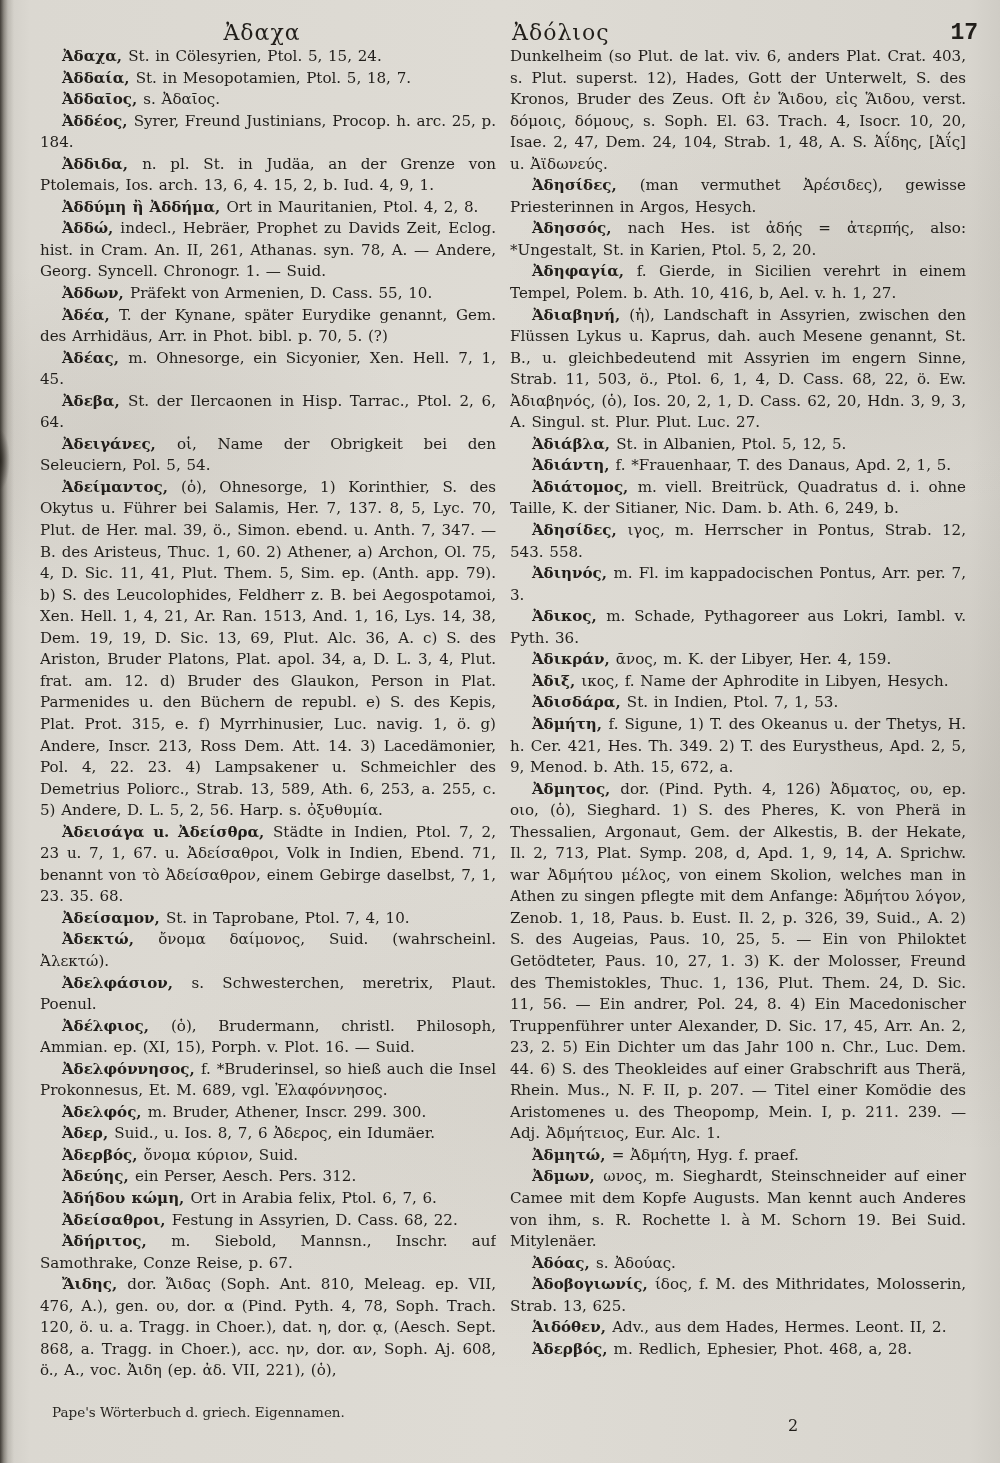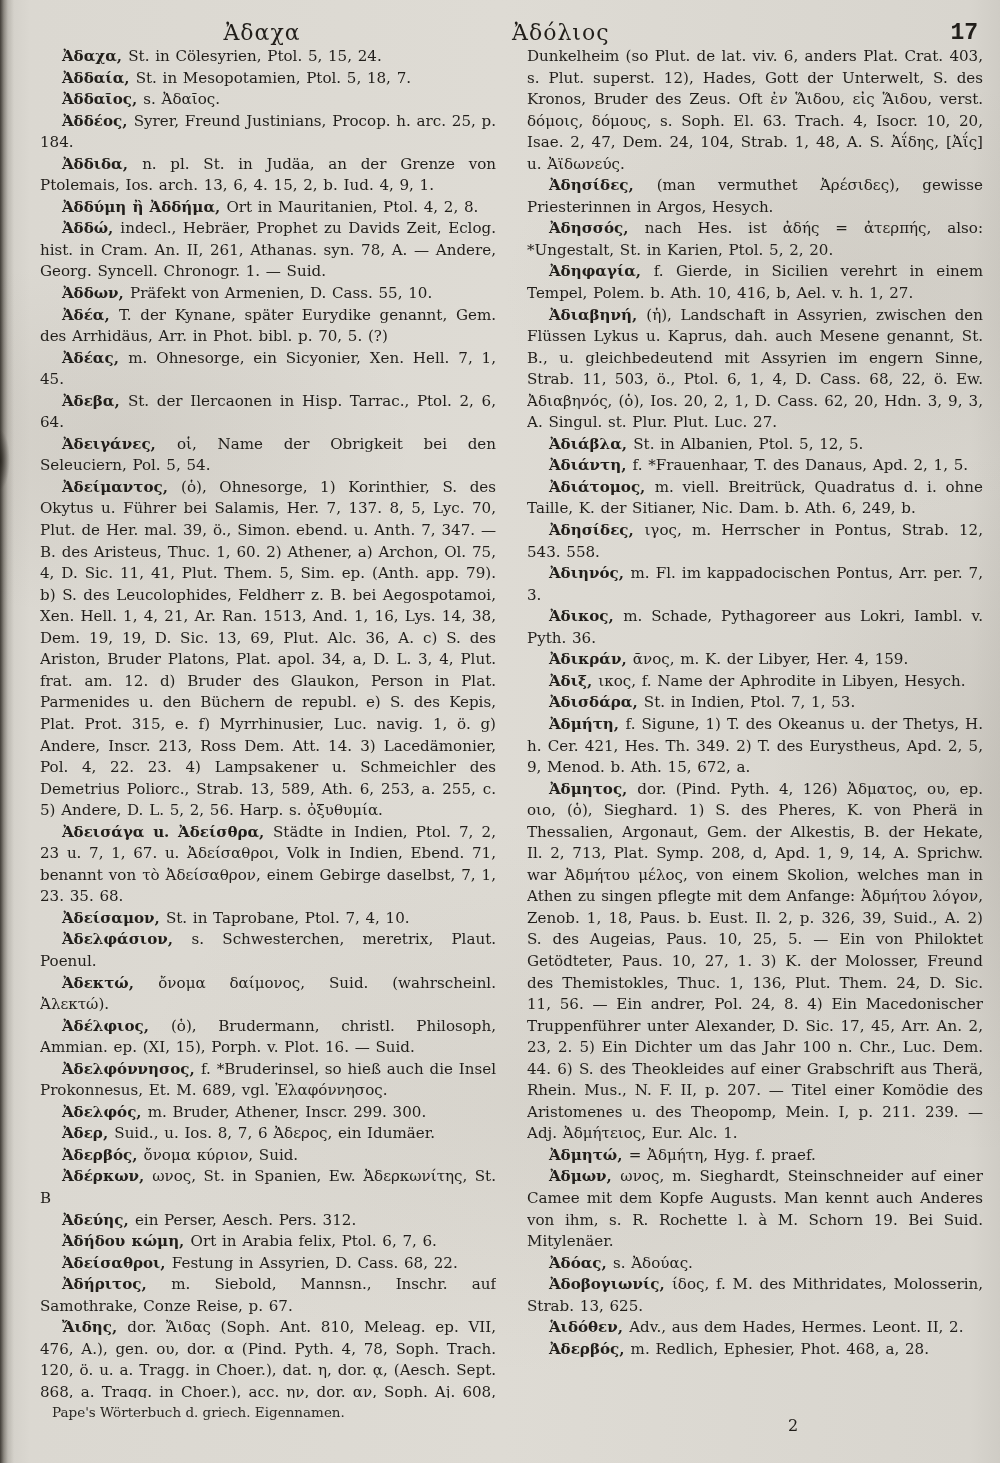--- a/index.html
+++ b/index.html
@@ -63,21 +63,21 @@
     top: 0;
     font-weight: bold;
     font-size: 23px;
     font-family: Liberation Mono, monospace;
   }
   .columns {
     position: absolute;
     top: 46px;
     left: 40px;
     display: flex;
-    column-gap: 31px;
+    column-gap: 14px;
   }
   .col {
     width: 456px;
     height: 1352px;
     overflow: hidden;
   }
   p.entry {
     margin: 0;
     text-align: justify;
     text-indent: 1.45em;
@@ -125,28 +125,27 @@
         <p class="entry"><span class="headword">Ἀδδύμη ἢ Ἀδδήμα, </span>Ort in Mauritanien, Ptol. 4, 2, 8.</p>
         <p class="entry"><span class="headword">Ἀδδώ, </span>indecl., Hebräer, Prophet zu Davids Zeit, Eclog. hist. in Cram. An. II, 261, Athanas. syn. 78, A. — Andere, Georg. Syncell. Chronogr. 1. — Suid.</p>
         <p class="entry"><span class="headword">Ἀδδων, </span>Präfekt von Armenien, D. Cass. 55, 10.</p>
         <p class="entry"><span class="headword">Ἀδέα, </span>T. der Kynane, später Eurydike genannt, Gem. des Arrhidäus, Arr. in Phot. bibl. p. 70, 5. (?)</p>
         <p class="entry"><span class="headword">Ἀδέας, </span>m. Ohnesorge, ein Sicyonier, Xen. Hell. 7, 1, 45.</p>
         <p class="entry"><span class="headword">Ἀδεβα, </span>St. der Ilercaonen in Hisp. Tarrac., Ptol. 2, 6, 64.</p>
         <p class="entry"><span class="headword">Ἀδειγάνες, </span>οἱ, Name der Obrigkeit bei den Seleuciern, Pol. 5, 54.</p>
         <p class="entry"><span class="headword">Ἀδείμαντος, </span>(ὁ), Ohnesorge, 1) Korinthier, S. des Okytus u. Führer bei Salamis, Her. 7, 137. 8, 5, Lyc. 70, Plut. de Her. mal. 39, ö., Simon. ebend. u. Anth. 7, 347. — B. des Aristeus, Thuc. 1, 60. 2) Athener, a) Archon, Ol. 75, 4, D. Sic. 11, 41, Plut. Them. 5, Sim. ep. (Anth. app. 79). b) S. des Leucolophides, Feldherr z. B. bei Aegospotamoi, Xen. Hell. 1, 4, 21, Ar. Ran. 1513, And. 1, 16, Lys. 14, 38, Dem. 19, 19, D. Sic. 13, 69, Plut. Alc. 36, A. c) S. des Ariston, Bruder Platons, Plat. apol. 34, a, D. L. 3, 4, Plut. frat. am. 12. d) Bruder des Glaukon, Person in Plat. Parmenides u. den Büchern de republ. e) S. des Kepis, Plat. Prot. 315, e. f) Myrrhinusier, Luc. navig. 1, ö. g) Andere, Inscr. 213, Ross Dem. Att. 14. 3) Lacedämonier, Pol. 4, 22. 23. 4) Lampsakener u. Schmeichler des Demetrius Poliorc., Strab. 13, 589, Ath. 6, 253, a. 255, c. 5) Andere, D. L. 5, 2, 56. Harp. s. ὀξυθυμία.</p>
         <p class="entry"><span class="headword">Ἀδεισάγα u. Ἀδείσθρα, </span>Städte in Indien, Ptol. 7, 2, 23 u. 7, 1, 67. u. Ἀδείσαθροι, Volk in Indien, Ebend. 71, benannt von τὸ Ἀδείσαθρον, einem Gebirge daselbst, 7, 1, 23. 35. 68.</p>
         <p class="entry"><span class="headword">Ἀδείσαμον, </span>St. in Taprobane, Ptol. 7, 4, 10.</p>
+        <p class="entry"><span class="headword">Ἀδεκτώ, </span>ὄνομα δαίμονος, Suid. (wahrscheinl. Ἀλεκτώ).</p>
         <p class="entry"><span class="headword">Ἀδελφάσιον, </span>s. Schwesterchen, meretrix, Plaut. Poenul.</p>
-        <p class="entry"><span class="headword">Ἀδεκτώ, </span>ὄνομα δαίμονος, Suid. (wahrscheinl. Ἀλεκτώ).</p>
         <p class="entry"><span class="headword">Ἀδέλφιος, </span>(ὁ), Brudermann, christl. Philosoph, Ammian. ep. (XI, 15), Porph. v. Plot. 16. — Suid.</p>
         <p class="entry"><span class="headword">Ἀδελφόννησος, </span>f. *Bruderinsel, so hieß auch die Insel Prokonnesus, Et. M. 689, vgl. Ἐλαφόννησος.</p>
         <p class="entry"><span class="headword">Ἀδελφός, </span>m. Bruder, Athener, Inscr. 299. 300.</p>
         <p class="entry"><span class="headword">Ἀδερ, </span>Suid., u. Ios. 8, 7, 6 Ἀδερος, ein Idumäer.</p>
         <p class="entry"><span class="headword">Ἀδερβός, </span>ὄνομα κύριον, Suid.</p>
-        <p class="entry"><span class="headword">Ἀδέρκων, </span>ωνος, St. in Spanien, Ew. Ἀδερκωνίτης, St. B</p>
         <p class="entry"><span class="headword">Ἀδεύης, </span>ein Perser, Aesch. Pers. 312.</p>
         <p class="entry"><span class="headword">Ἀδήδου κώμη, </span>Ort in Arabia felix, Ptol. 6, 7, 6.</p>
         <p class="entry"><span class="headword">Ἀδείσαθροι, </span>Festung in Assyrien, D. Cass. 68, 22.</p>
         <p class="entry"><span class="headword">Ἀδήριτος, </span>m. Siebold, Mannsn., Inschr. auf Samothrake, Conze Reise, p. 67.</p>
         <p class="entry"><span class="headword">Ἄιδης, </span>dor. Ἄιδας (Soph. Ant. 810, Meleag. ep. VII, 476, A.), gen. ου, dor. α (Pind. Pyth. 4, 78, Soph. Trach. 120, ö. u. a. Tragg. in Choer.), dat. η, dor. ᾳ, (Aesch. Sept. 868, a. Tragg. in Choer.), acc. ην, dor. αν, Soph. Aj. 608, ö., A., voc. Ἀιδη (ep. ἀδ. VII, 221), (ὁ),</p>
       </div>
     <div class="col">
         <p class="entry noindent">Dunkelheim (so Plut. de lat. viv. 6, anders Plat. Crat. 403, s. Plut. superst. 12), Hades, Gott der Unterwelt, S. des Kronos, Bruder des Zeus. Oft ἐν Ἅιδου, εἰς Ἅιδου, verst. δόμοις, δόμους, s. Soph. El. 63. Trach. 4, Isocr. 10, 20, Isae. 2, 47, Dem. 24, 104, Strab. 1, 48, A. S. Ἀΐδης, [Ἀΐς] u. Ἀϊδωνεύς.</p>
         <p class="entry"><span class="headword">Ἀδησίδες, </span>(man vermuthet Ἀρέσιδες), gewisse Priesterinnen in Argos, Hesych.</p>
         <p class="entry"><span class="headword">Ἀδησσός, </span>nach Hes. ist ἀδής = ἀτερπής, also: *Ungestalt, St. in Karien, Ptol. 5, 2, 20.</p>

